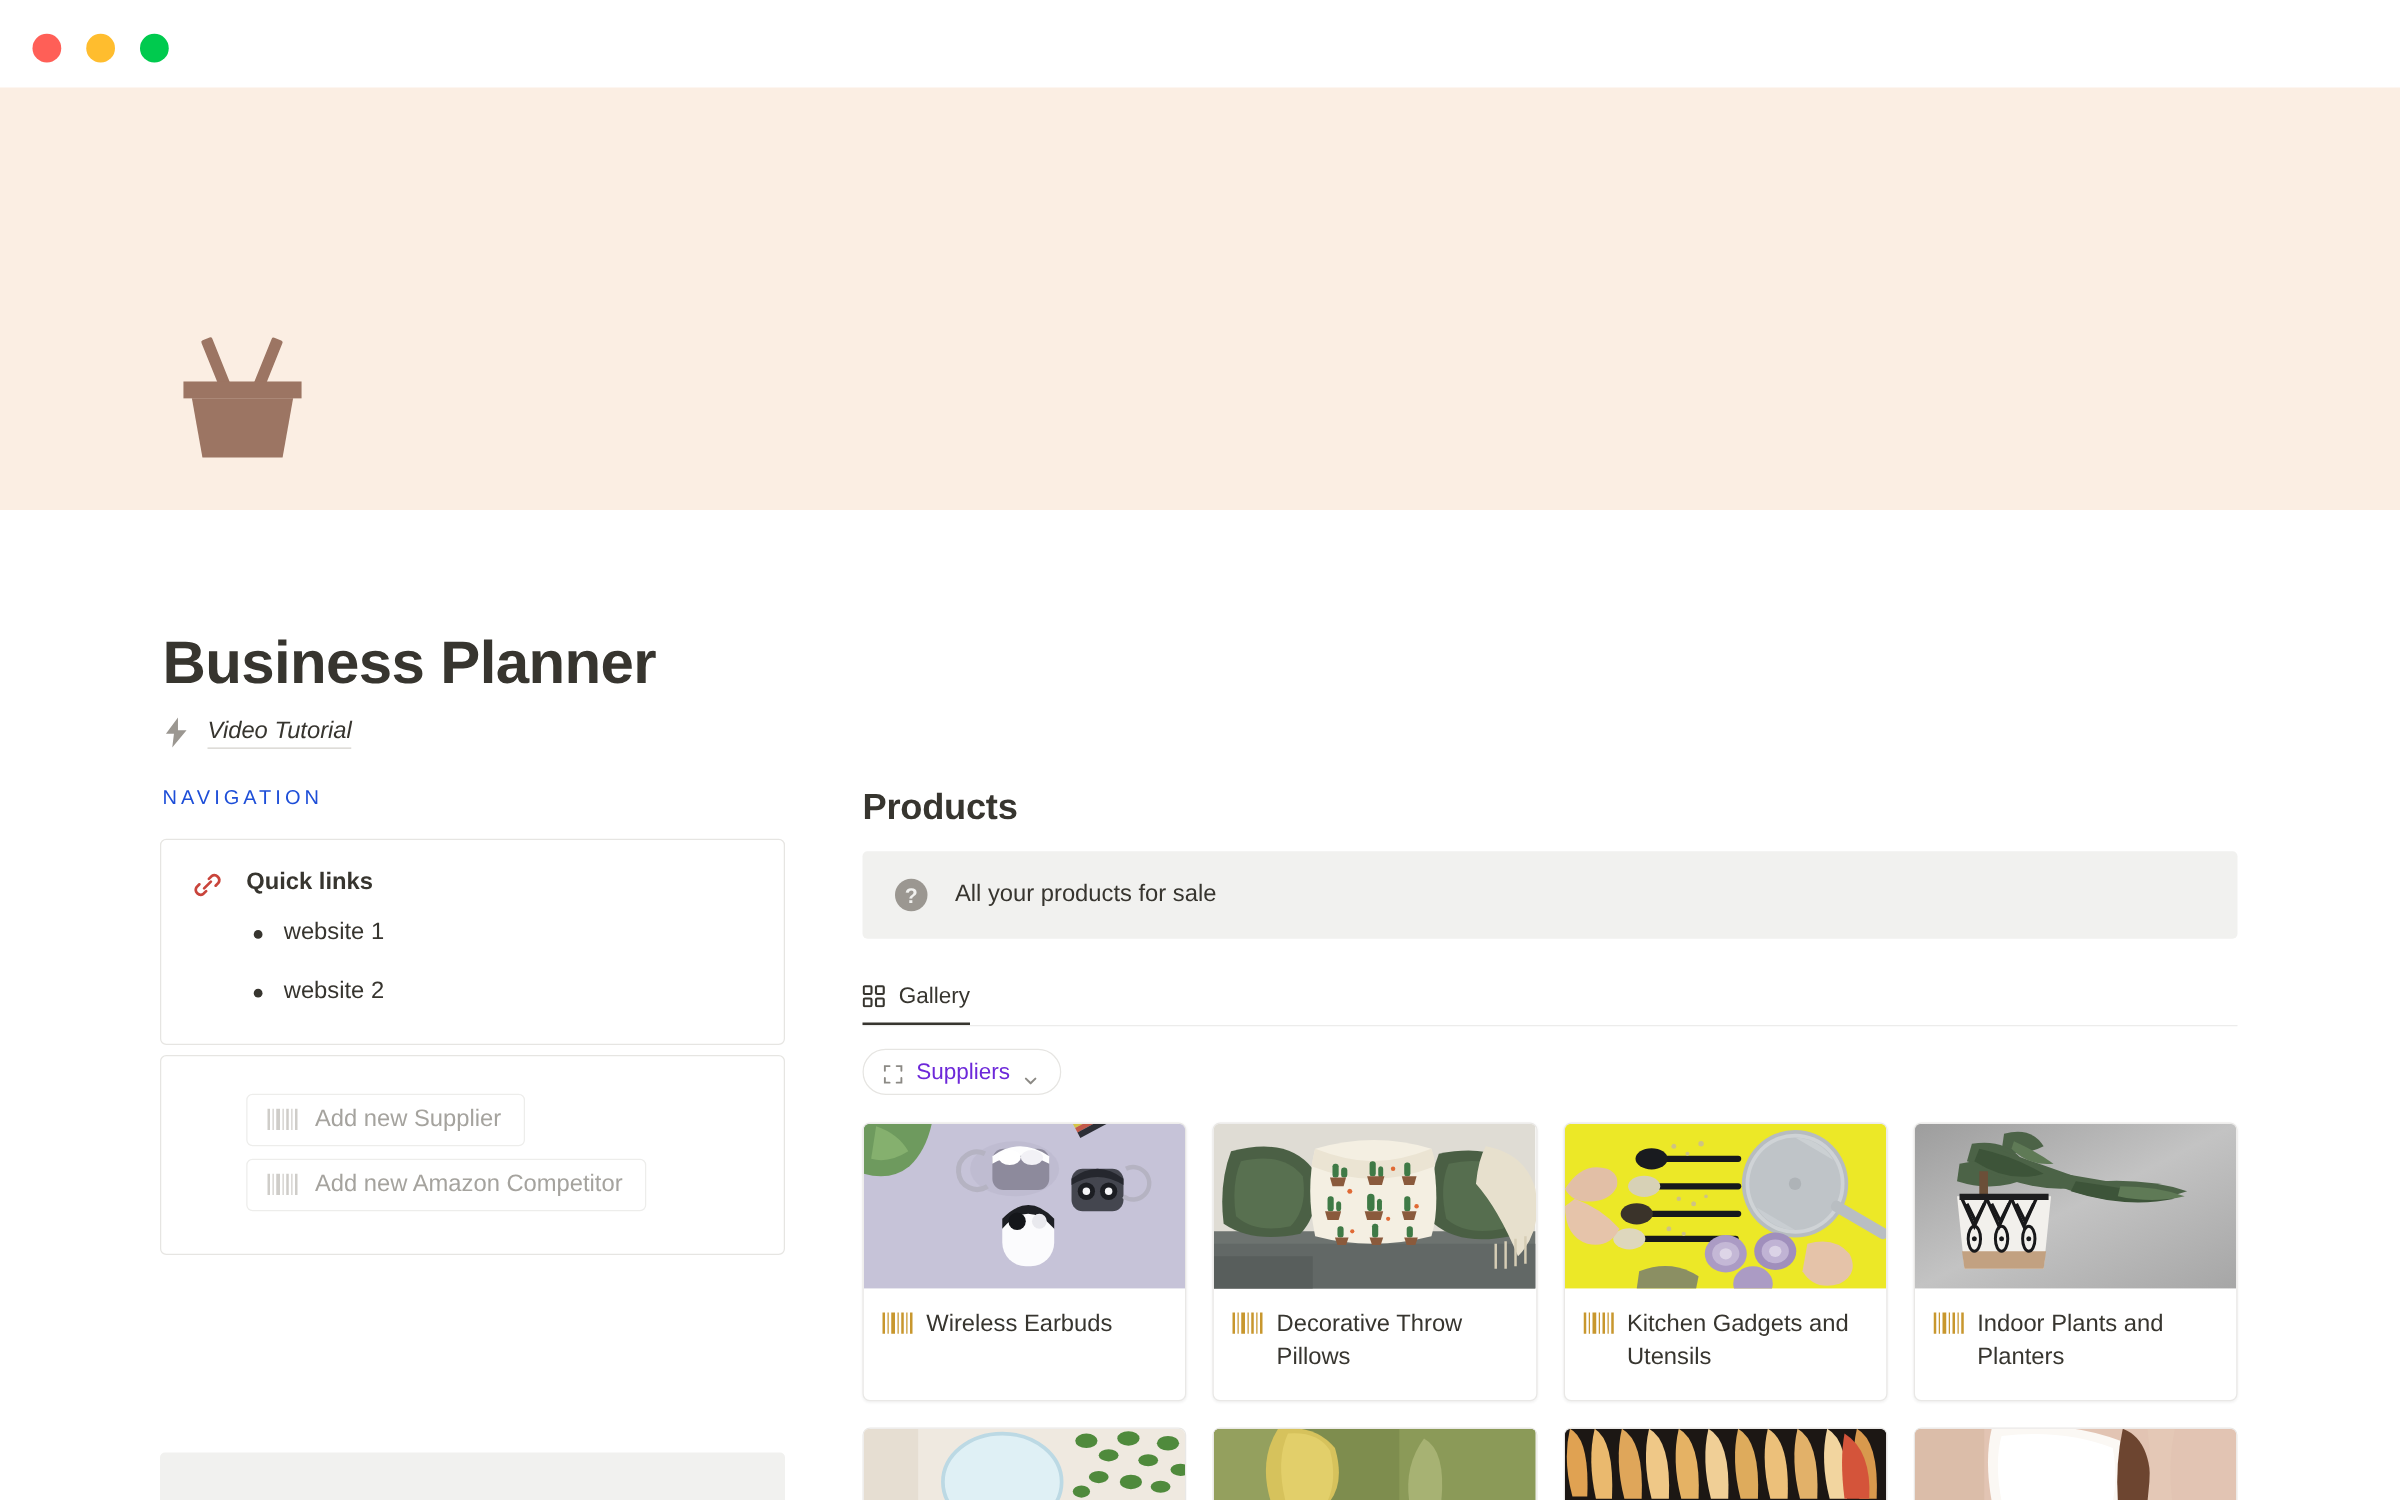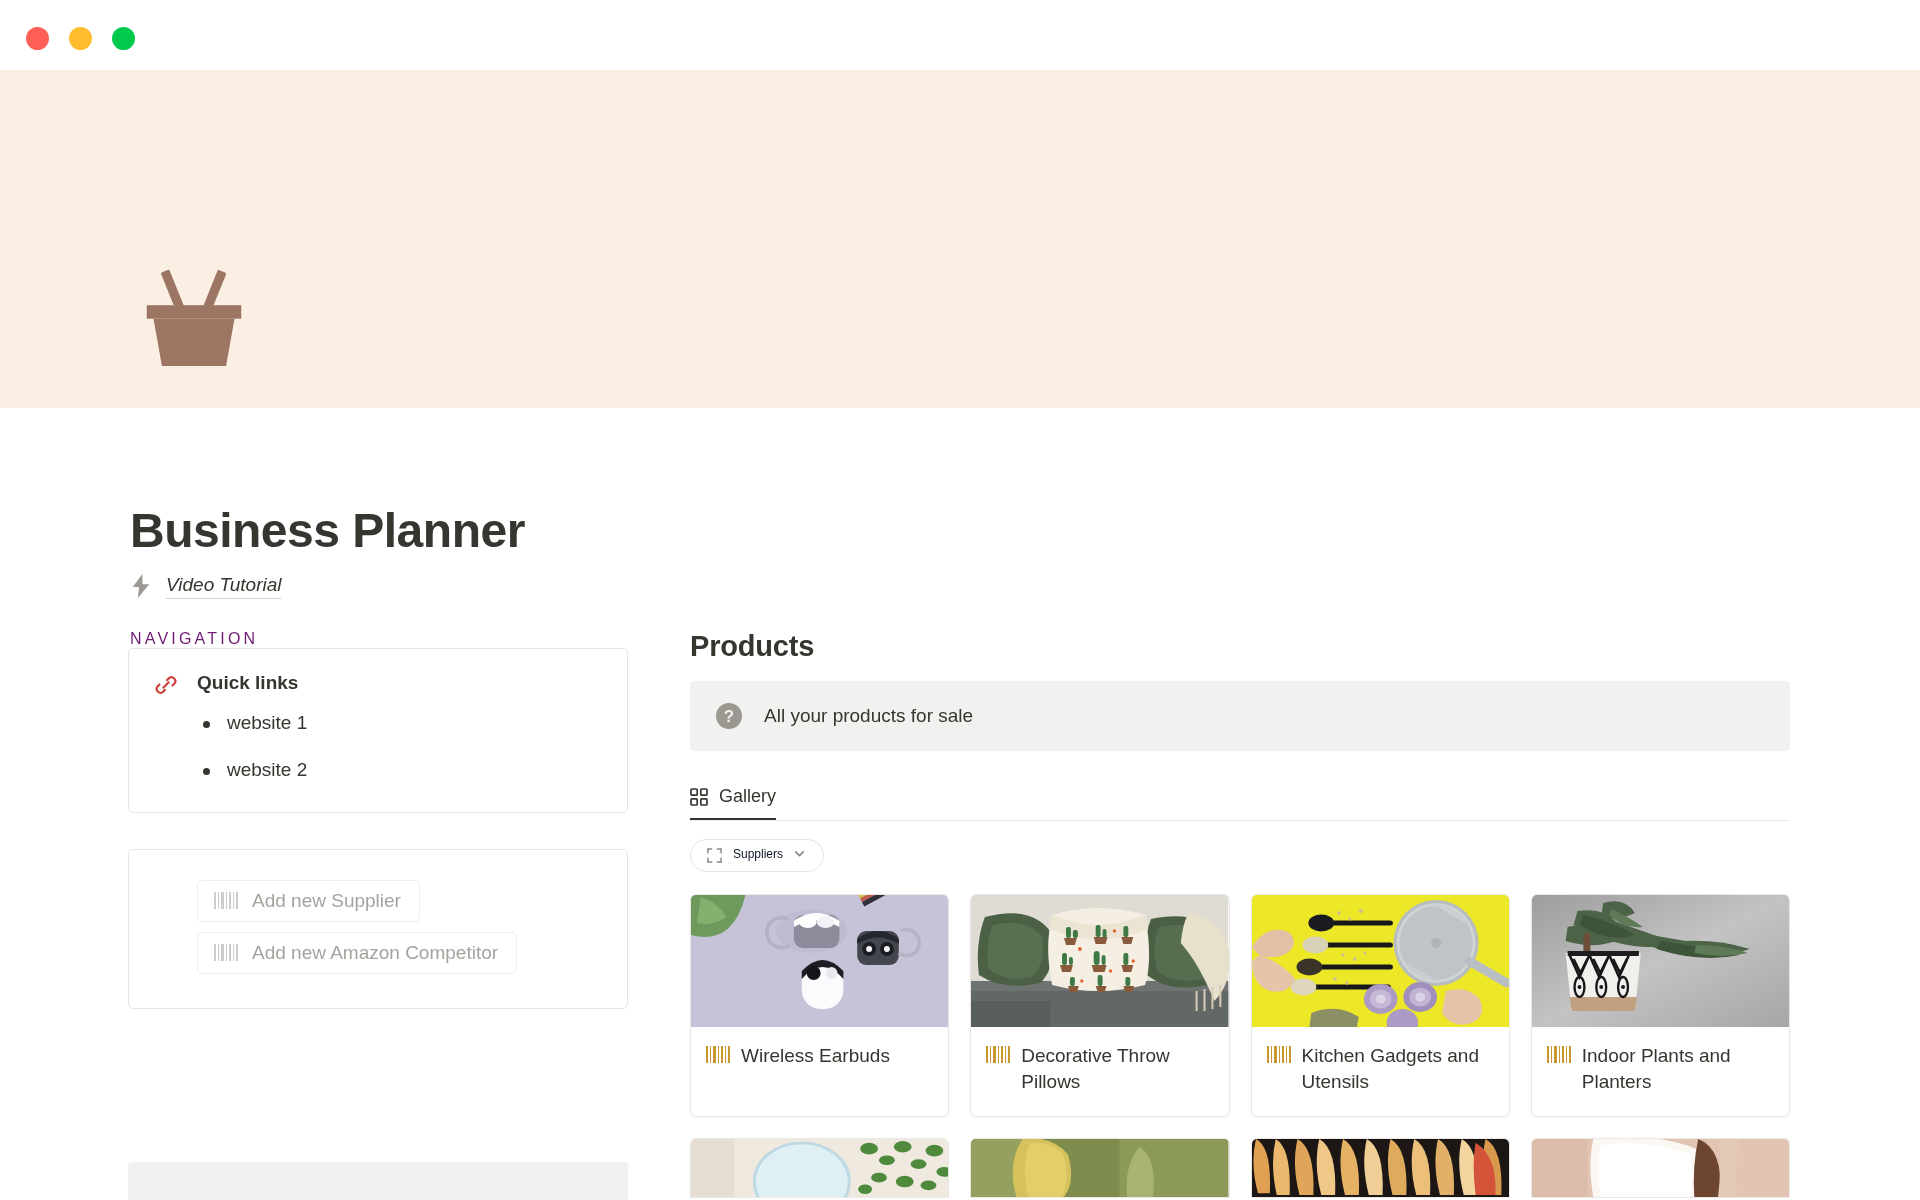--- a/index.html
+++ b/index.html
@@ -52,28 +52,28 @@
     padding-bottom:2px;
   }
 
   
   .columns { position:absolute; left:0; top:222px; width:1920px; }
 
   .col-left { position:absolute; left:128px; top:0; width:500px; }
   .col-right { position:absolute; left:690px; top:0; width:1100px; }
 
   .section-label {
-    font-size:16px; letter-spacing:3.2px; color:#701a75;
-    text-transform:uppercase; margin-left:2px;
+    font-size:16px; letter-spacing:3.2px; color:#1d4ed8;
+    text-transform:uppercase; margin-bottom:23px; margin-left:2px;
   }
 
   .card {
     border:1px solid #e6e5e2; border-radius:5px;
     background:#ffffff; padding:22px 24px 24px 24px;
-    margin-bottom:36px;
+    margin-bottom:8px;
   }
 
   .card-head { display:flex; align-items:flex-start; gap:18px; }
   .card-head-icon { width:26px; height:26px; flex:none; margin-top:1px; }
   .card-head-title { font-size:19px; font-weight:bold; color:#37352f; line-height:1.3; }
   .card-head-title.normal { font-weight:normal; }
 
   .bullets { list-style:none; margin:14px 0 6px 42px; }
   .bullets li {
     position:relative; font-size:19px; color:#37352f;
@@ -122,24 +122,24 @@
     margin-bottom:18px;
   }
   .tab {
     display:flex; align-items:center; gap:11px;
     font-size:18px; color:#37352f; font-weight:500;
     padding-bottom:11px; border-bottom:2.5px solid #37352f;
   }
   .grid-icon { width:18px; height:18px; flex:none; }
 
   .filter-pill {
-    display:inline-flex; align-items:flex-start; gap:10px;
+    display:inline-flex; align-items:flex-end; gap:10px;
     border:1px solid #e6e5e2; border-radius:999px;
     padding:7px 17px 7px 15px;
-    font-size:12px; color:#0f172a;
+    font-size:18px; color:#6d28d9;
   }
   .bracket-icon { width:17px; height:17px; flex:none; }
   .chev { width:13px; height:13px; flex:none; }
 
   .gallery {
     margin-top:22px;
     display:grid; grid-template-columns:repeat(4, 1fr); gap:21px;
   }
   .gcard {
     border:1px solid #e9e8e6; border-radius:6px;

